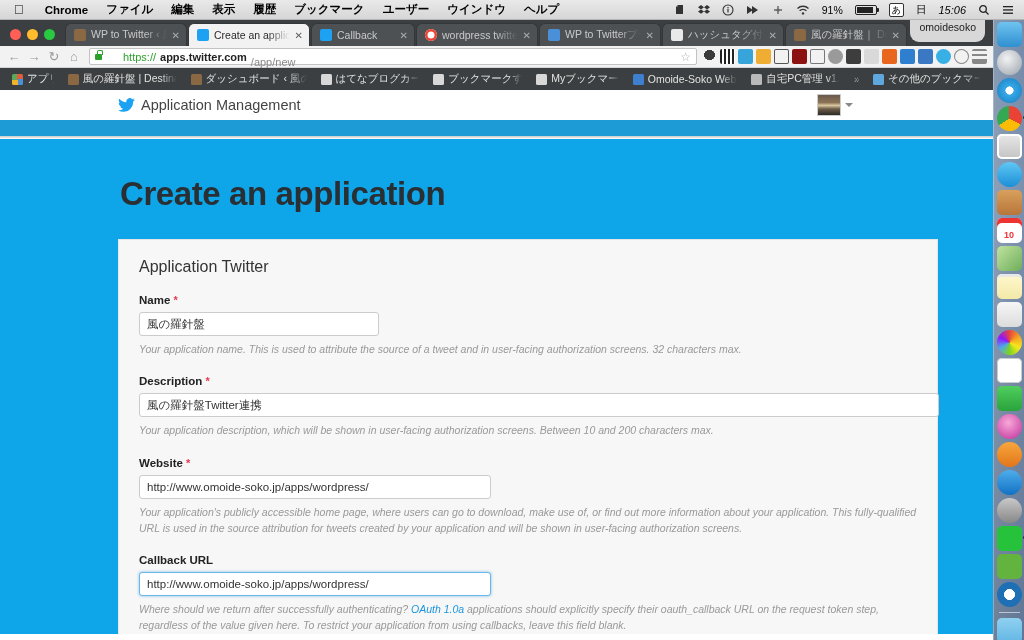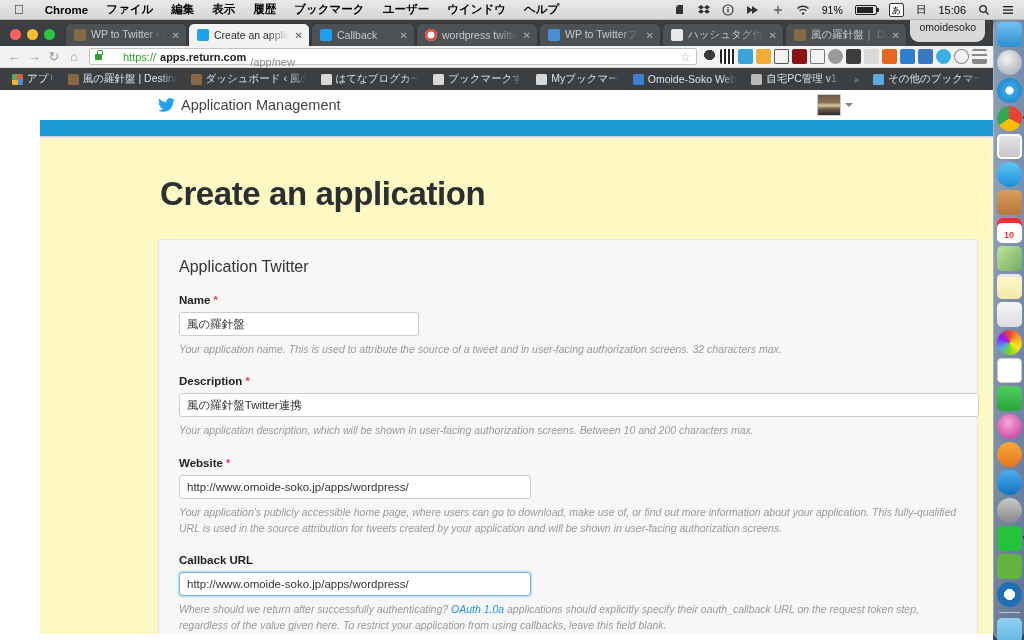--- a/index.html
+++ b/index.html
@@ -97,21 +97,21 @@
     height: 22px; background: #3c3f41; display: flex; align-items: center;
     padding: 0 6px; gap: 2px; font-size: 10.5px; color: #e2e2e2;
   }
   .bm { display: flex; align-items: center; gap: 4px; padding: 1px 6px; white-space: nowrap; max-width: 132px; overflow: hidden; }
   .bm .bmi { width: 11px; height: 11px; flex: none; border-radius: 1.5px; }
   .bm .bml { overflow: hidden; text-overflow: clip; white-space: nowrap;
     -webkit-mask-image: linear-gradient(90deg,#000 82%,transparent);
     mask-image: linear-gradient(90deg,#000 82%,transparent); }
 
   
-  .page { background: #fef9c3; height: 544px; overflow: hidden; position: relative; margin-left: 40px; }
+  .page { background: #0ea5e9; height: 544px; overflow: hidden; position: relative; }
   .site-head {
     height: 30px; display: flex; align-items: center; padding: 0 0 0 118px;
     background: #fff;
   }
   .bird { width: 17px; height: 14px; margin-right: 6px; flex: none; }
   .site-title { font-size: 14.5px; color: #444; font-weight: 400; }
   .head-right { margin-left: auto; display: flex; align-items: center; gap: 4px; padding-right: 140px; }
   .avatar { width: 24px; height: 22px; border: 1px solid #ccc;
             background: linear-gradient(#6a5a4c 0%,#8c7356 38%,#d8c79f 52%,#6b5c48 70%,#2e2a25 100%); }
   .caret { width: 0; height: 0; border-left: 4px solid transparent; border-right: 4px solid transparent; border-top: 4px solid #888; }
@@ -142,21 +142,21 @@
   input.focused { border-color: #6ab6e8; box-shadow: 0 0 3px rgba(90,170,225,.75); }
   .help { font-size: 10.5px; font-style: italic; color: #999; line-height: 1.55; margin-top: 5px; max-width: 800px; }
   .help a { color: #1b95e0; text-decoration: none; font-style: italic; }
 
   
   .dock {
     position: absolute; right: 0; top: 20px; width: 31px; height: 620px;
     background: linear-gradient(90deg, rgba(150,165,185,.62), rgba(120,140,170,.70));
     border-left: 1px solid rgba(255,255,255,.35);
     display: flex; flex-direction: column; align-items: center;
-    padding-top: 2px; gap: 3px; z-index: 30; border-radius: 9px;
+    padding-top: 2px; gap: 3px; z-index: 30;
   }
   .dicon { width: 25px; height: 25px; border-radius: 5px; flex: none; position: relative; }
   .dicon.round { border-radius: 50%; }
   .dock-sep { width: 21px; height: 1px; background: rgba(255,255,255,.55); margin: 2px 0; flex: none; }
   .dot { position: absolute; right: -4px; top: 10px; width: 3px; height: 3px; border-radius: 50%; background: #2a2a2a; }
   .desktop-bg { position: absolute; inset: 0; background: linear-gradient(160deg,#3b5f86,#7f97b4 55%,#2d4362); z-index: 1; }
 </style>
 </head>
 <body>
 
@@ -214,21 +214,21 @@
     <div class="sitem" style="font-size:10.5px;">91%</div>
     <div class="sitem">
         <span class="batt">
           <i></i>
         </span>
       </div>
     <div class="sitem">
         <span class="ime-box">あ</span>
       </div>
     <div class="sitem" style="font-size:10.5px;">日</div>
-    <div class="sitem" style="font-size:11px;">15:06</div>
+    <div class="sitem" style="font-size:11px;font-style:italic;">15:06</div>
     <div class="sitem">
       <svg width="12" height="12" viewBox="0 0 12 12">
           <circle cx="5" cy="5" r="3.3" fill="none" stroke="#222" stroke-width="1.3"></circle>
           <path d="M7.5 7.5 L10.5 10.5" stroke="#222" stroke-width="1.3"></path>
         </svg>
     </div>
     <div class="sitem" style="padding-right:10px;">
       <svg width="12" height="12" viewBox="0 0 12 12">
           <rect x="1" y="2" width="10" height="1.3" fill="#222"></rect>
           <rect x="1" y="5.3" width="10" height="1.3" fill="#222"></rect>
@@ -285,21 +285,21 @@
     </div>
 
     <div class="toolbar">
       <div class="nav-btn">←</div>
       <div class="nav-btn">→</div>
       <div class="nav-btn">↻</div>
       <div class="nav-btn">⌂</div>
       <div class="omnibox">
         <span class="lock"></span>
         <span class="url-scheme">https://</span>
-          <span class="url-host">apps.return.com</span>
+          <span class="url-host">apps.twitter.com</span>
           <span class="url-path">/app/new</span>
         <span class="star">☆</span>
       </div>
       <div class="ext-icons">
         <span class="ext" style="background:radial-gradient(circle at 50% 40%, #3a3a3a 45%, #f2f2f2 46%);"></span>
         <span class="ext" style="background:repeating-linear-gradient(90deg,#222 0 2px,#fff 2px 4px),#fff;"></span>
         <span class="ext" style="background:#37a5d9;"></span>
         <span class="ext" style="background:#f0ad34;"></span>
         <span class="ext" style="background:#f2f2f2;box-shadow:inset 0 0 0 1px #555;"></span>
         <span class="ext" style="background:#8c1111;"></span>

